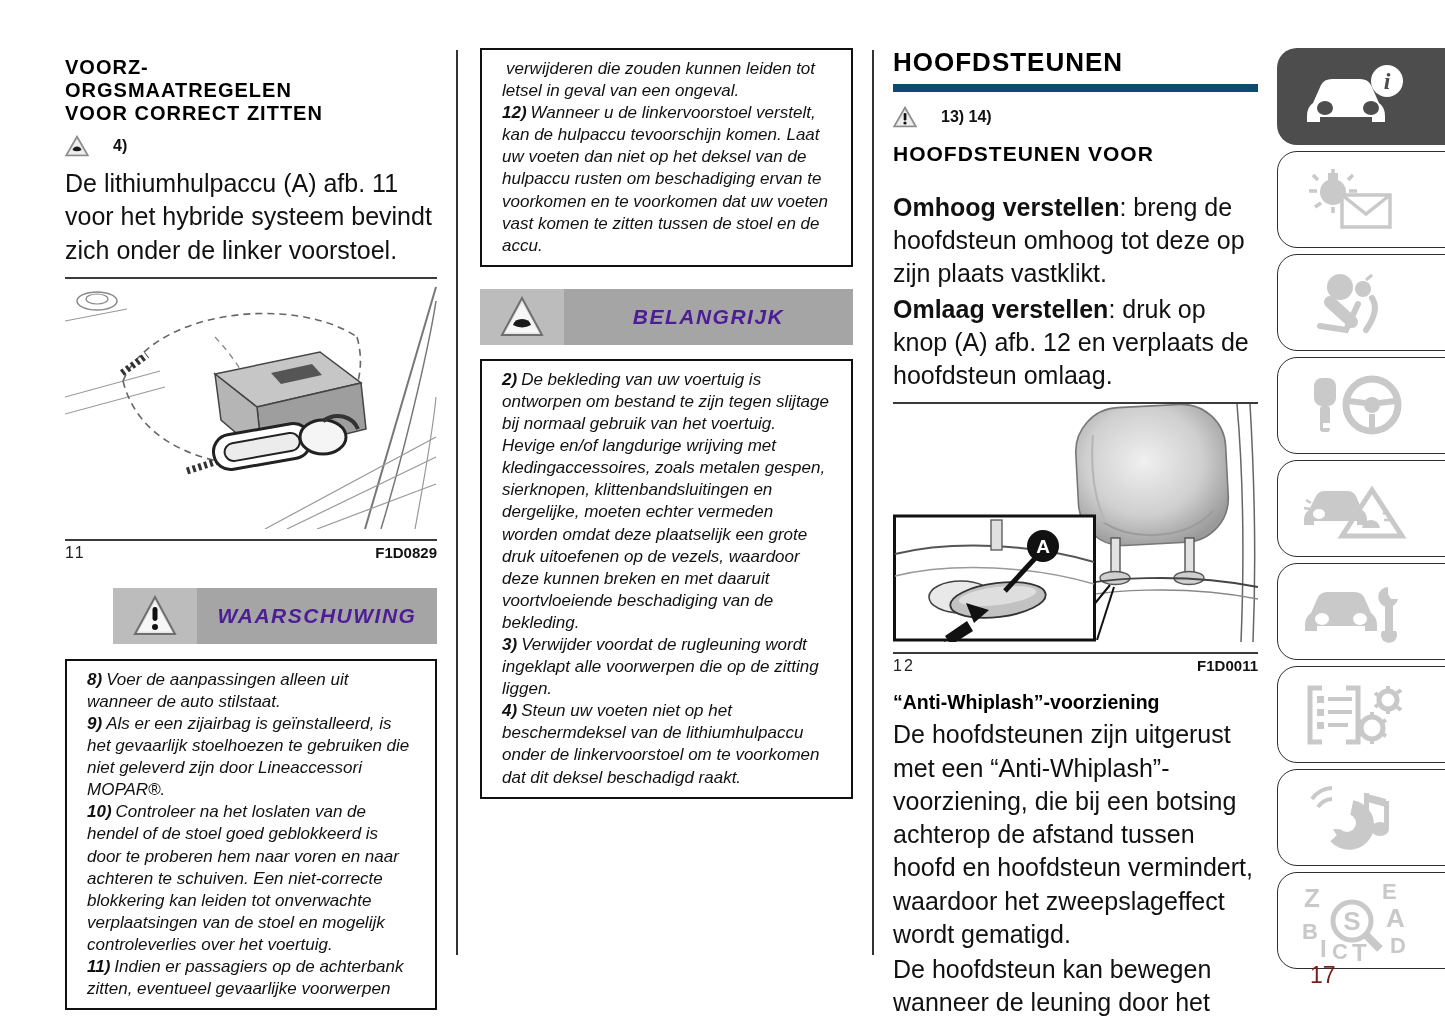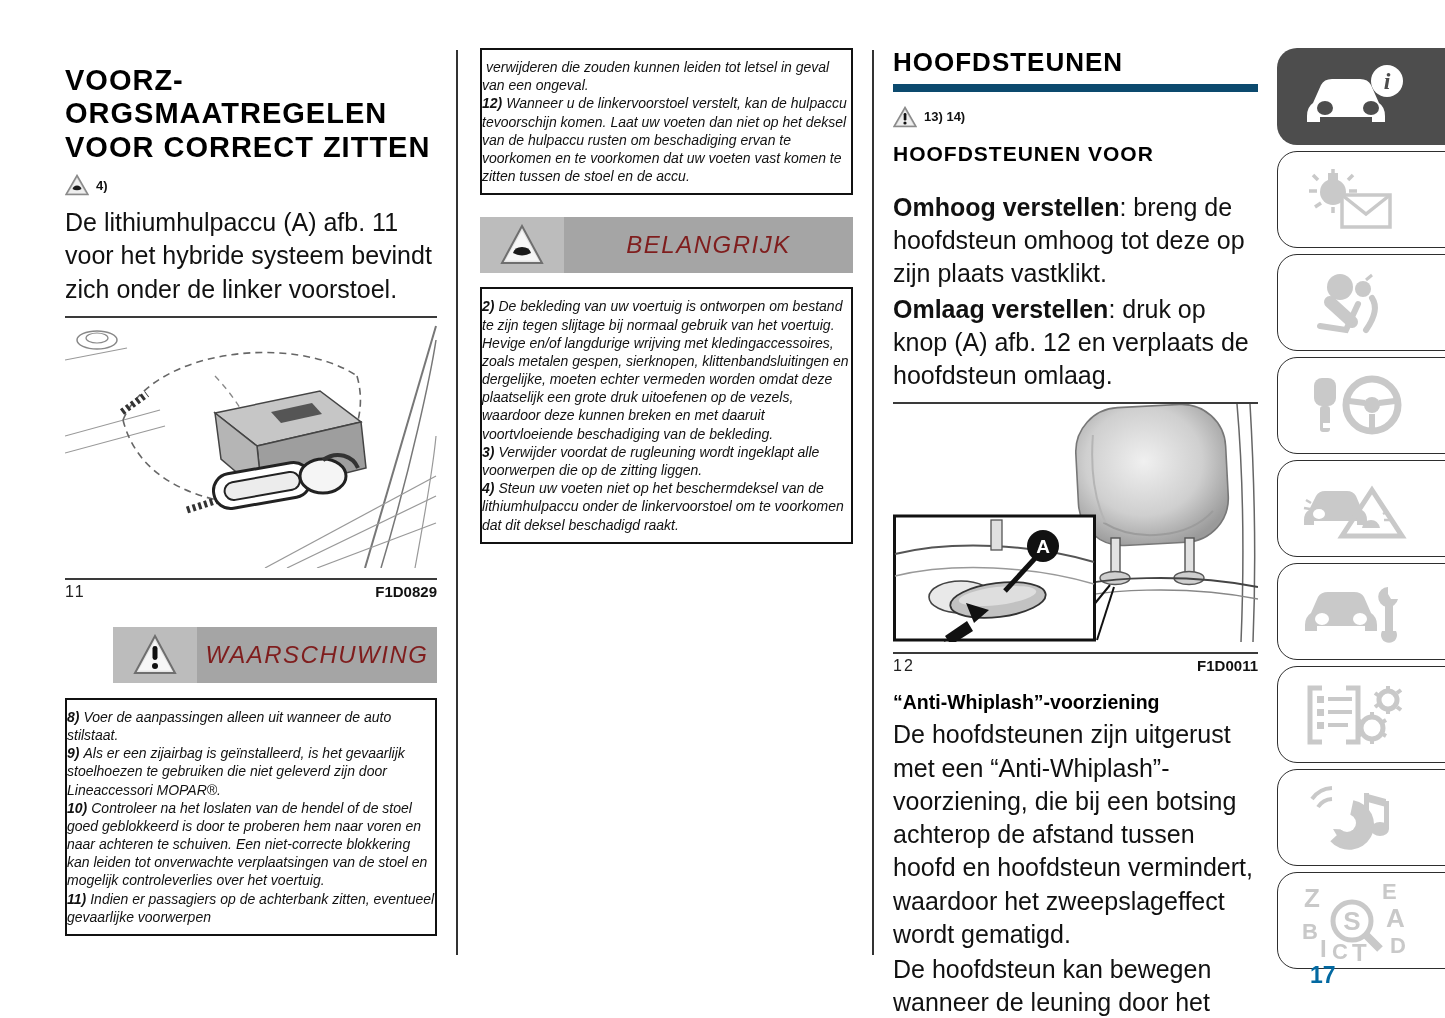--- a/index.html
+++ b/index.html
@@ -6,58 +6,58 @@
   .page{position:relative;width:1445px;height:1018px;background:#ffffff;overflow:hidden;
         font-family:"Liberation Sans",sans-serif;color:#111;}
   
   .col{position:absolute;top:48px;}
   .col1{left:65px;width:372px;}
   .col2{left:480px;width:373px;}
   .col3{left:893px;width:365px;}
   .vrule{position:absolute;top:50px;width:1.5px;height:905px;background:#333;}
   .vr1{left:456px;} .vr2{left:872px;}
 
-  h1.manual{margin:16px 0 10px 0;font-size:29px;font-weight:900;line-height:1.15;
+  h1.manual{margin:8px 0 10px 0;font-size:20px;font-weight:900;line-height:1.15;
             letter-spacing:1px;white-space:pre-line;color:#000;}
   .h1-underline{border-bottom:8px solid #0c4a6e;padding-bottom:6px;margin-bottom:14px;}
   h2.manual{margin:14px 0 25px 0;font-size:21px;font-weight:900;letter-spacing:1px;color:#000;}
   h3.manual{margin:16px 0 4px 0;font-size:19.5px;font-weight:700;color:#000;}
   p.body{margin:0 0 2px 0;font-size:25px;line-height:1.33;}
   .bold{font-weight:700;}
 
-  .noterow{display:flex;align-items:center;gap:7px;margin:2px 0 10px 0;
-           font-size:13px;font-weight:700;}
+  .noterow{display:flex;align-items:center;gap:24px;margin:2px 0 10px 0;
+           font-size:16px;font-weight:700;}
   .noterow svg{flex:0 0 auto;}
 
   
   .fig-rule{height:0;border-top:2px solid #3a3a3a;margin:10px 0 0 0;}
   .figure svg{display:block;}
   .fig-caption{display:flex;justify-content:space-between;align-items:baseline;
                margin-top:3px;font-size:16px;}
   .fig-num{letter-spacing:2px;color:#222;}
   .fig-code{font-weight:700;font-size:15px;color:#111;}
 
   
   .banner{display:flex;height:56px;background:#a5a5a5;margin:0;}
   .banner-icon-box{width:84px;background:#bcbcbc;display:flex;align-items:center;justify-content:center;}
   .banner-label{flex:1;display:flex;align-items:center;justify-content:center;
-                color:#7f1d1d;font-weight:400;font-style:italic;font-size:24px;letter-spacing:1.5px;}
-
-  
-  .wbox{border:2.5px solid #111;padding:8px 0;font-style:italic;font-size:14px;line-height:1.3;}
+                color:#4c1d95;font-weight:700;font-style:italic;font-size:21px;letter-spacing:1.5px;}
+
+  
+  .wbox{border:2.5px solid #111;padding:8px 20px;font-style:italic;font-size:17px;line-height:1.3;}
   .wbox .num{font-weight:700;padding-right:4px;}
   .wbox p{margin:0;}
 
   
   .tabs{position:absolute;left:1277px;top:48px;width:168px;}
   .tab{width:190px;height:97px;margin-bottom:6px;border-radius:20px 0 0 20px;
        box-sizing:border-box;display:flex;align-items:center;justify-content:flex-start;
        padding-left:22px;background:#fff;border:1.5px solid #2e2e2e;}
   .tab.active{background:#4d4d4d;border:none;}
-  .pagenum{position:absolute;left:1310px;top:962px;font-size:23px;font-weight:700;color:#0369a1;}
+  .pagenum{position:absolute;left:1310px;top:962px;font-size:23px;font-weight:400;color:#7f1d1d;}
 </style>
 </head>
 <body>
 
 <div class="page">
 
   <div class="col col1">
     <h1 class="manual">VOORZ-
 ORGSMAATREGELEN
 VOOR CORRECT ZITTEN</h1>

